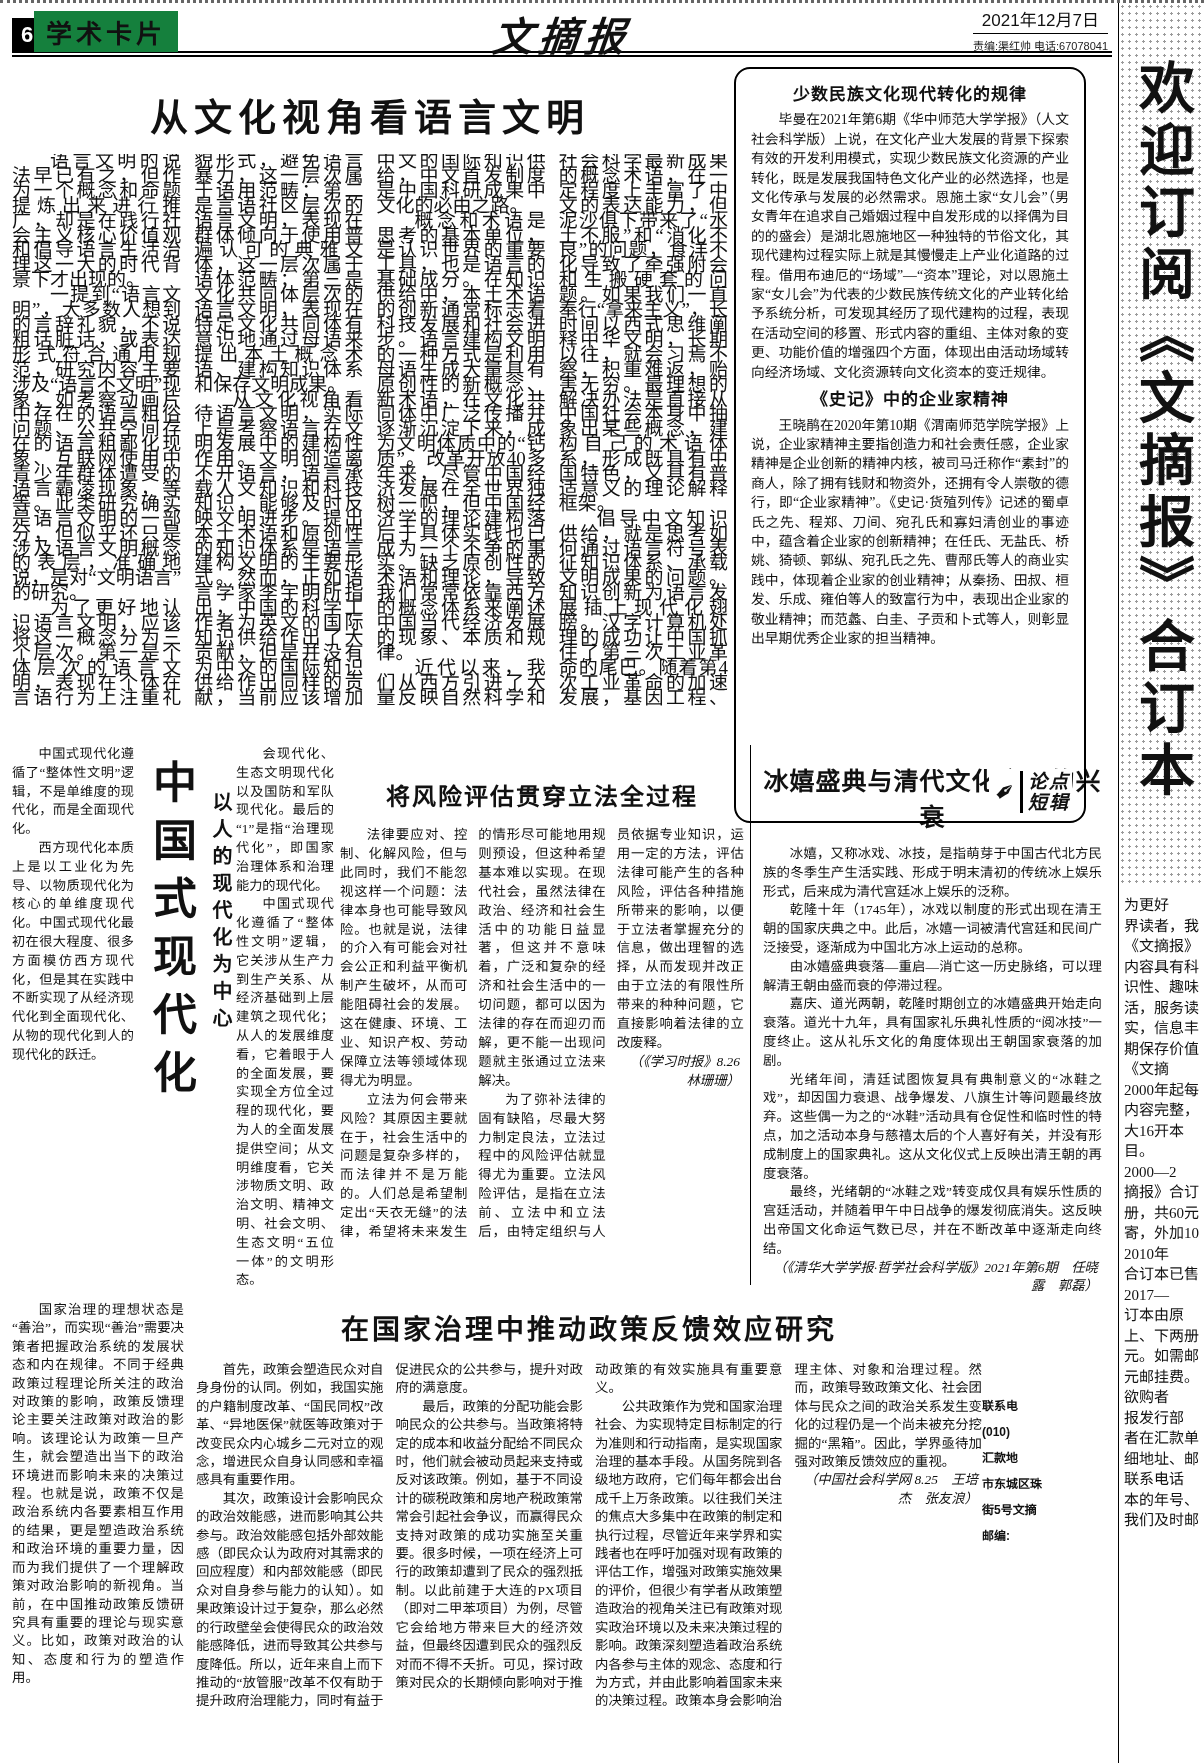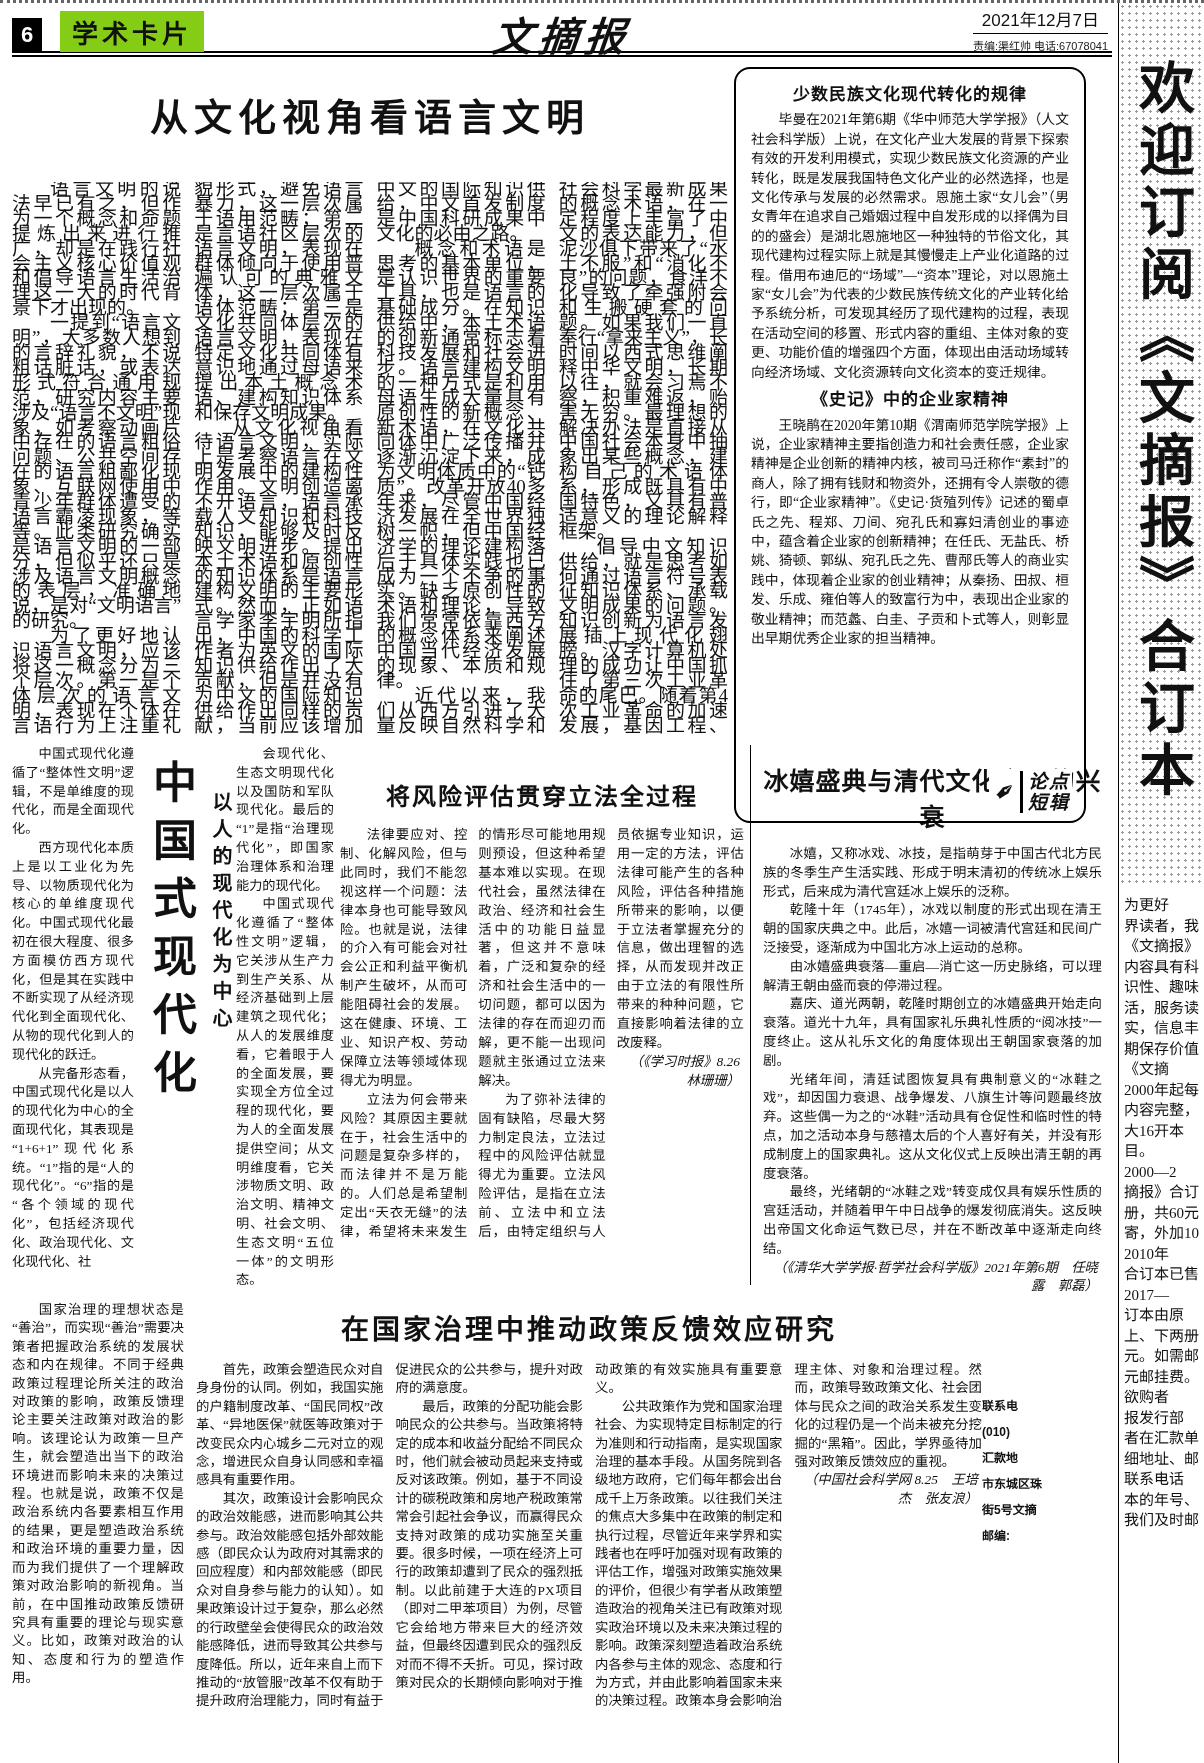--- a/index.html
+++ b/index.html
@@ -10,38 +10,38 @@
     border-top:3px dotted #666; display:flex; overflow:hidden; position:relative;
   }
   .main { width:1118px; padding:0 6px 0 12px; }
   .strip { width:86px; border-left:1px solid #000; overflow:hidden; }
 
   
   .hdr { height:54px; position:relative; border-bottom:6px double #000; }
   .pagenum { position:absolute; left:0; top:15px; width:30px; height:34px; background:#000; color:#fff;
              font-size:22px; font-weight:bold; display:flex; align-items:center; justify-content:center;
              font-family:"Liberation Sans",sans-serif; }
-  .section { position:absolute; left:48px; top:8px; background:#84cc16; padding:2px 12px;
+  .section { position:absolute; left:22px; top:8px; background:#15803d; padding:2px 12px;
              font-size:26px; font-weight:bold; letter-spacing:4px; font-family:"Liberation Sans",sans-serif; }
   .masthead { position:absolute; left:50%; transform:translateX(-50%) skewX(-6deg); top:2px;
               font-size:40px; font-weight:bold; font-style:italic; letter-spacing:6px; }
   .dateblk { position:absolute; right:4px; top:3px; text-align:center; font-family:"Liberation Sans",sans-serif; }
   .dateblk .d { font-size:17px; border-bottom:1px solid #000; padding:0 4px 2px; }
   .dateblk .e { font-size:11px; padding-top:3px; color:#222; }
 
   
   h1,h2,h3 { font-weight:bold; text-align:center; }
   .para { text-indent:2em; text-align:justify; }
   .src { font-style:italic; text-align:right; padding-right:4px; }
   .body-txt { text-align:justify; }
 
   
   .rowA { display:flex; margin-top:10px; height:658px; }
   .artA { width:716px; }
-  .artA h1 { font-size:38px; letter-spacing:6px; margin:20px 0 40px; }
+  .artA h1 { font-size:38px; letter-spacing:6px; margin:20px 0 12px; }
   .artA .cols { column-count:4; column-gap:13px; column-fill:auto; height:556px; overflow:hidden;
                 font-size:19px; line-height:14.9px; }
   .artA .para { margin:0; }
   .boxB { width:352px; margin-left:6px; height:756px; border:2px solid #000; border-radius:16px;
           padding:8px 15px; position:relative; overflow:hidden; font-size:13.8px; line-height:19.4px; }
   .boxB h3 { font-size:17px; margin:8px 0 6px; letter-spacing:1px; }
   .badge { position:absolute; right:12px; bottom:6px; background:#fff; display:flex; align-items:center; gap:3px; padding:2px 2px 2px 6px; }
   .badge .pen { font-size:26px; transform:rotate(-40deg); line-height:1; }
   .badge .bl { display:flex; flex-direction:column; font-weight:bold; font-style:italic;
                font-size:19px; line-height:21px; letter-spacing:2px; border-left:3px solid #000; padding-left:5px; }
@@ -135,21 +135,20 @@
       </aside>
     </div>
 
     <div class="rowB">
       <article class="artD">
         <div class="dcol1 body-txt">
           <div>
 
           <p class="para">中国式现代化遵循了“整体性文明”逻辑，不是单维度的现代化，而是全面现代化。</p>
               <p class="para">西方现代化本质上是以工业化为先导、以物质现代化为核心的单维度现代化。中国式现代化最初在很大程度、很多方面模仿西方现代化，但是其在实践中不断实现了从经济现代化到全面现代化、从物的现代化到人的现代化的跃迁。</p>
-              <p class="para">从完备形态看，中国式现代化是以人的现代化为中心的全面现代化，其表现是“1+6+1”现代化系统。“1”指的是“人的现代化”。“6”指的是“各个领域的现代化”，包括经济现代化、政治现代化、文化现代化、社</p>
             </div>
         </div>
         <div class="vt-main">中国式现代化</div>
         <div class="vt-sub">以人的现代化为中心</div>
         <div class="dcol2 body-txt">
           <div>
 
           <p class="para">会现代化、生态文明现代化以及国防和军队现代化。最后的“1”是指“治理现代化”，即国家治理体系和治理能力的现代化。</p>
               <p class="para">中国式现代化遵循了“整体性文明”逻辑，它关涉从生产力到生产关系、从经济基础到上层建筑之现代化；从人的发展维度看，它着眼于人的全面发展，要实现全方位全过程的现代化，要为人的全面发展提供空间；从文明维度看，它关涉物质文明、政治文明、精神文明、社会文明、生态文明“五位一体”的文明形态。</p>
             </div>

